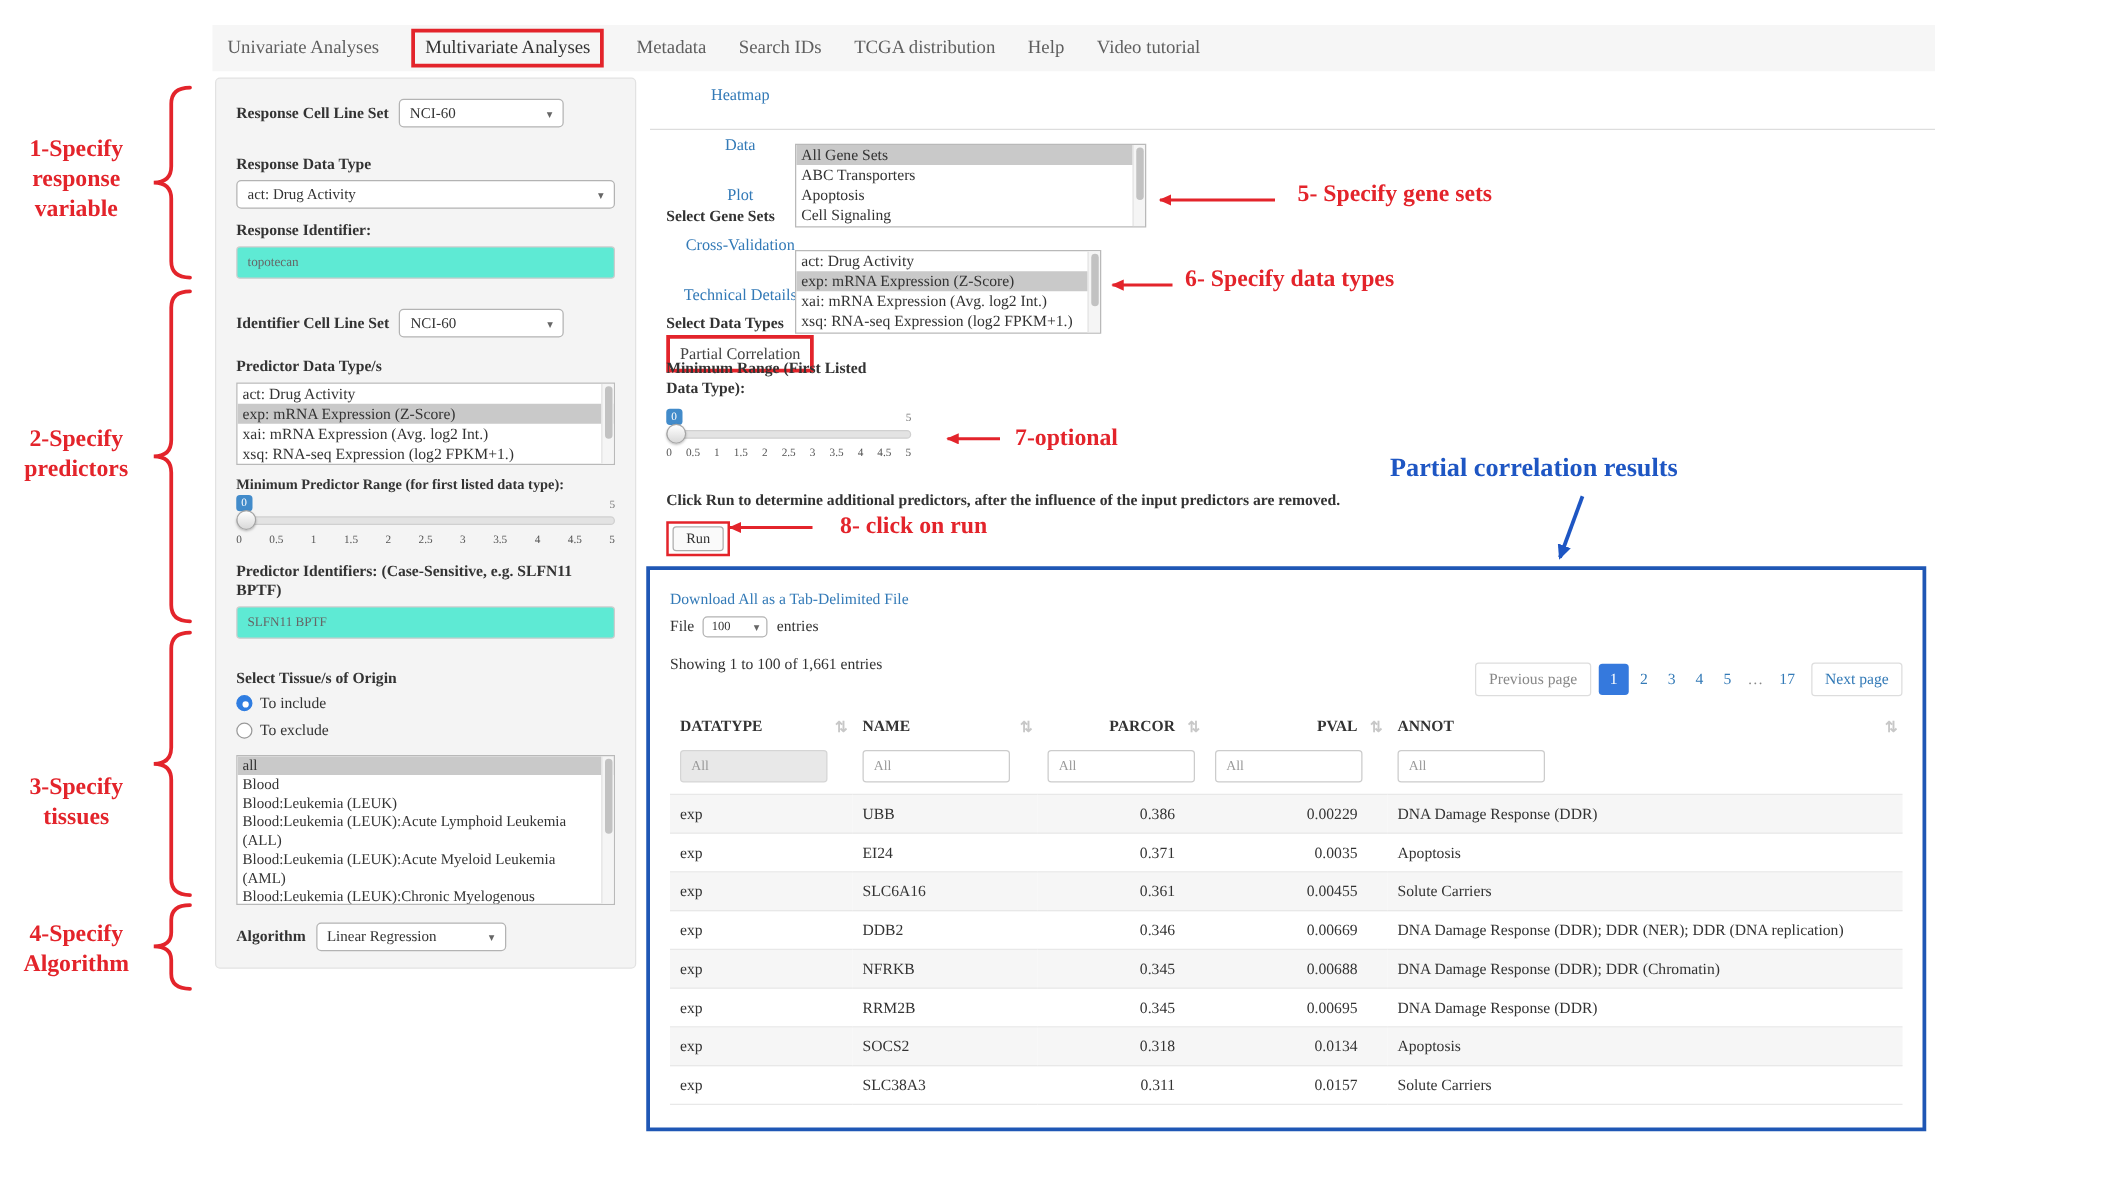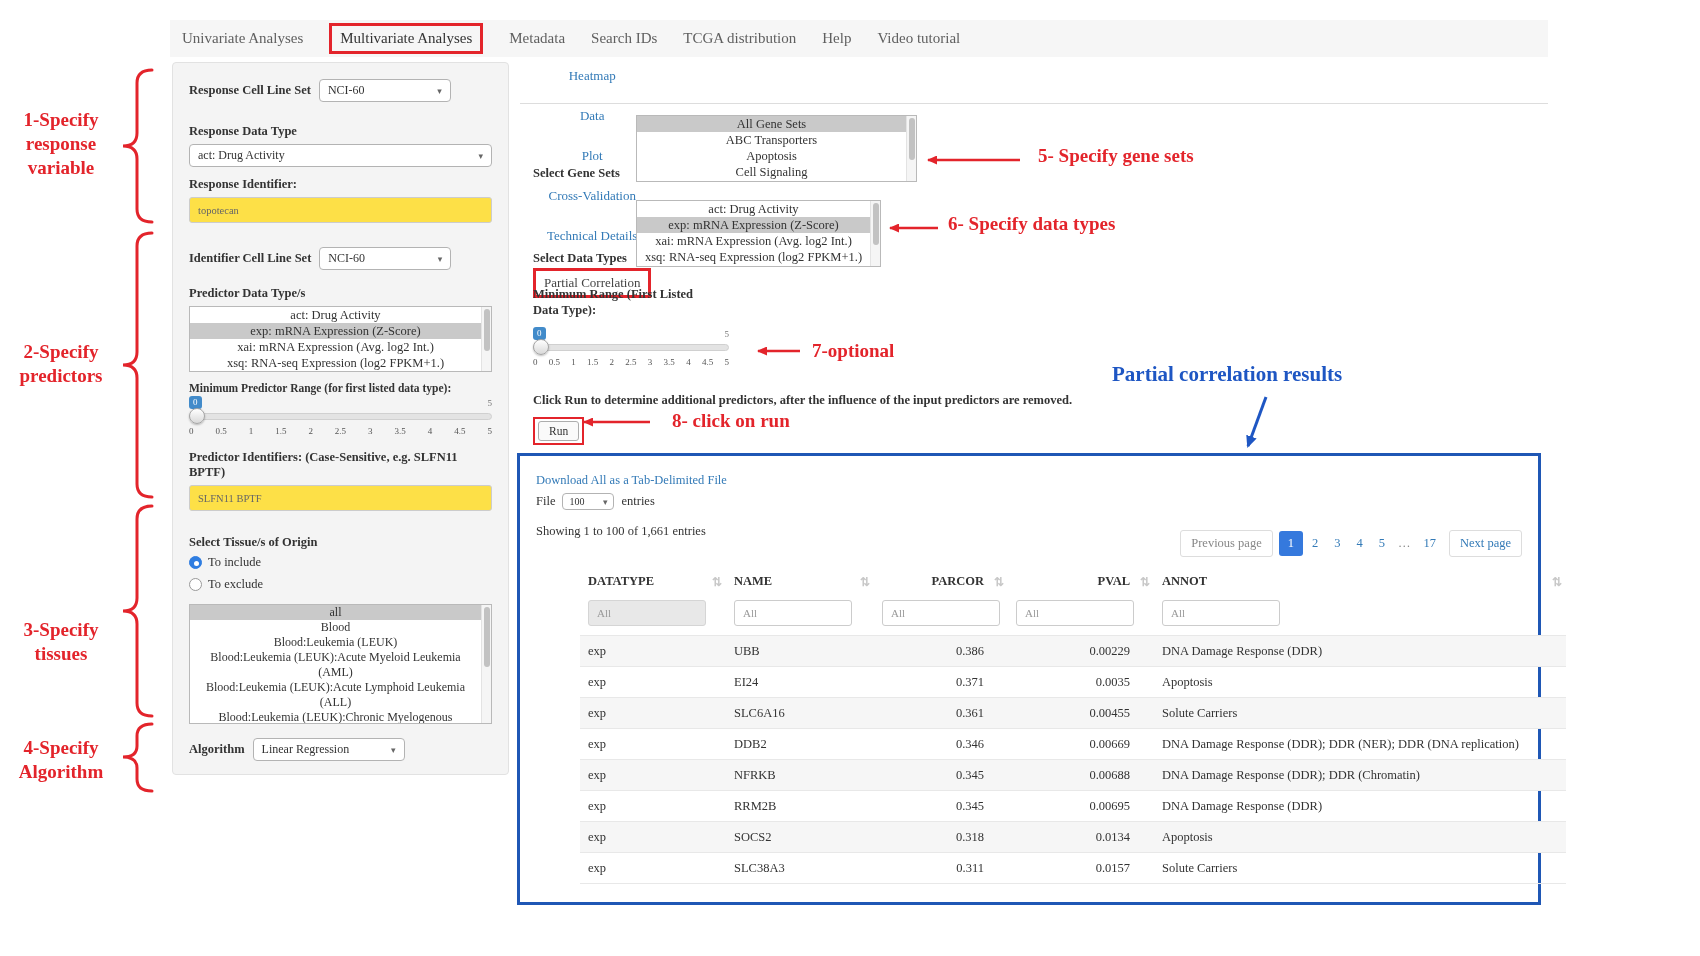--- a/index.html
+++ b/index.html
@@ -28,23 +28,23 @@
   .form-row .lbl{margin-bottom:0;}
   .fake-select{display:inline-flex;align-items:center;justify-content:space-between;gap:8px;
     background:#fff;border:1px solid #b3b3b3;border-radius:4px;padding:3px 8px;font-size:12px;
     color:#333;cursor:pointer;white-space:nowrap;}
   .caret{font-size:9px;color:#666;}
   .w130{width:132px;}
   .w150{width:152px;}
   .w52{width:52px;font-size:10px;padding:2px 6px;}
   .select-full{width:100%;margin-bottom:10px;}
   .text-input{width:100%;height:26px;border:1px solid #ccc;border-radius:3px;padding:0 8px;
-    font-size:10.5px;color:#666;background:#fde047;font-family:inherit;margin-bottom:24px;}
+    font-size:10.5px;color:#666;background:#5eead4;font-family:inherit;margin-bottom:24px;}
   .listbox{position:relative;background:#fff;border:1px solid #b9b9b9;overflow:hidden;font-size:12.5px;}
-  .opt{padding:0 14px 0 4px;line-height:16px;white-space:nowrap;overflow:hidden;cursor:pointer;text-align:center;}
+  .opt{padding:0 14px 0 4px;line-height:16px;white-space:nowrap;overflow:hidden;cursor:pointer;}
   .opt.selected{background:#c9c9c9;}
   .sb{position:absolute;top:0;right:0;bottom:0;width:10px;background:#f5f5f5;border-left:1px solid #e3e3e3;}
   .sb-thumb{position:absolute;top:2px;left:1.5px;width:6px;height:42px;background:#c2c2c2;border-radius:3px;}
   .listbox.pdt{height:66px;margin-bottom:10px;}
   .mpr-label{font-size:11.5px;margin-bottom:2px;}
   .listbox.tissue{height:120px;margin-bottom:14px;font-size:12px;}
   .listbox.tissue .opt{white-space:normal;line-height:15px;}
   .radios{margin-bottom:12px;}
   .radio-row{display:flex;align-items:center;gap:6px;margin-bottom:7px;cursor:pointer;}
   .radio{width:13px;height:13px;border-radius:50%;border:1px solid #999;background:#fff;position:relative;flex-shrink:0;}
@@ -91,21 +91,21 @@
     border:3px solid #1f57b5;padding:14px 16px;}
   .dl-link{color:var(--link);font-size:12.5px;text-decoration:none;cursor:pointer;display:inline-block;}
   .show-row{display:flex;align-items:center;gap:7px;font-size:12.5px;margin-top:5px;}
   .showing{font-size:12.5px;margin-top:14px;}
   .pagination{position:absolute;right:16px;top:74px;display:flex;align-items:center;gap:2px;font-size:12.5px;padding-left:45px;}
   .pg-prev{color:#888;border:1px solid #ddd;border-radius:3px;padding:5px 10px;margin-right:4px;background:#fff;cursor:pointer;}
   .pg-num{color:var(--link);padding:5px 7px;cursor:pointer;}
   .pg-num.active{background:#3579dd;color:#fff;border-radius:3px;padding:5px 9px;}
   .pg-dots{color:#888;padding:5px 4px;}
   .pg-next{color:var(--link);border:1px solid #ddd;border-radius:3px;padding:5px 10px;margin-left:4px;background:#fff;cursor:pointer;}
-  .results-table{width:100%;border-collapse:collapse;font-size:12.5px;margin-top:26px;margin-left:44px;}
+  .results-table{width:100%;border-collapse:collapse;font-size:12.5px;margin-top:26px;}
   .results-table th{font-weight:bold;color:#333;text-align:left;position:relative;padding:9px 8px;}
   .results-table th.num{text-align:right;padding-right:24px;}
   .sort{position:absolute;right:4px;top:50%;transform:translateY(-50%);color:#c8c8c8;font-size:12px;cursor:pointer;}
   .fcell{padding:2px 8px 9px 8px;}
   .filter{width:118px;height:26px;border:1px solid #ccc;border-radius:3px;padding:0 8px;font-size:11px;
     background:#fff;font-family:inherit;color:#444;}
   .filter::placeholder{color:#999;}
   .filter.gray{background:#e8e8e8;border-color:#d5d5d5;}
   .results-table tbody td{padding:7.5px 8px;border-top:1px solid #e8e8e8;}
   .results-table tbody tr:last-child td{border-bottom:1px solid #e8e8e8;}
@@ -216,22 +216,22 @@
       <div class="radio-row">
         <span class="radio"></span>
         <span>To exclude</span>
       </div>
     </div>
 
     <div class="listbox tissue">
       <div class="opt selected">all</div>
       <div class="opt">Blood</div>
       <div class="opt">Blood:Leukemia (LEUK)</div>
+      <div class="opt">Blood:Leukemia (LEUK):Acute Lymphoid Leukemia (ALL)</div>
       <div class="opt">Blood:Leukemia (LEUK):Acute Myeloid Leukemia (AML)</div>
-      <div class="opt">Blood:Leukemia (LEUK):Acute Lymphoid Leukemia (ALL)</div>
       <div class="opt">Blood:Leukemia (LEUK):Chronic Myelogenous Leukemia (CML)</div>
       <div class="sb">
           <div class="sb-thumb" style="height:60px;"></div>
         </div>
     </div>
 
     <div class="form-row">
       <span class="lbl">Algorithm</span>
       <span class="fake-select w150">
         <span>Linear Regression</span>

